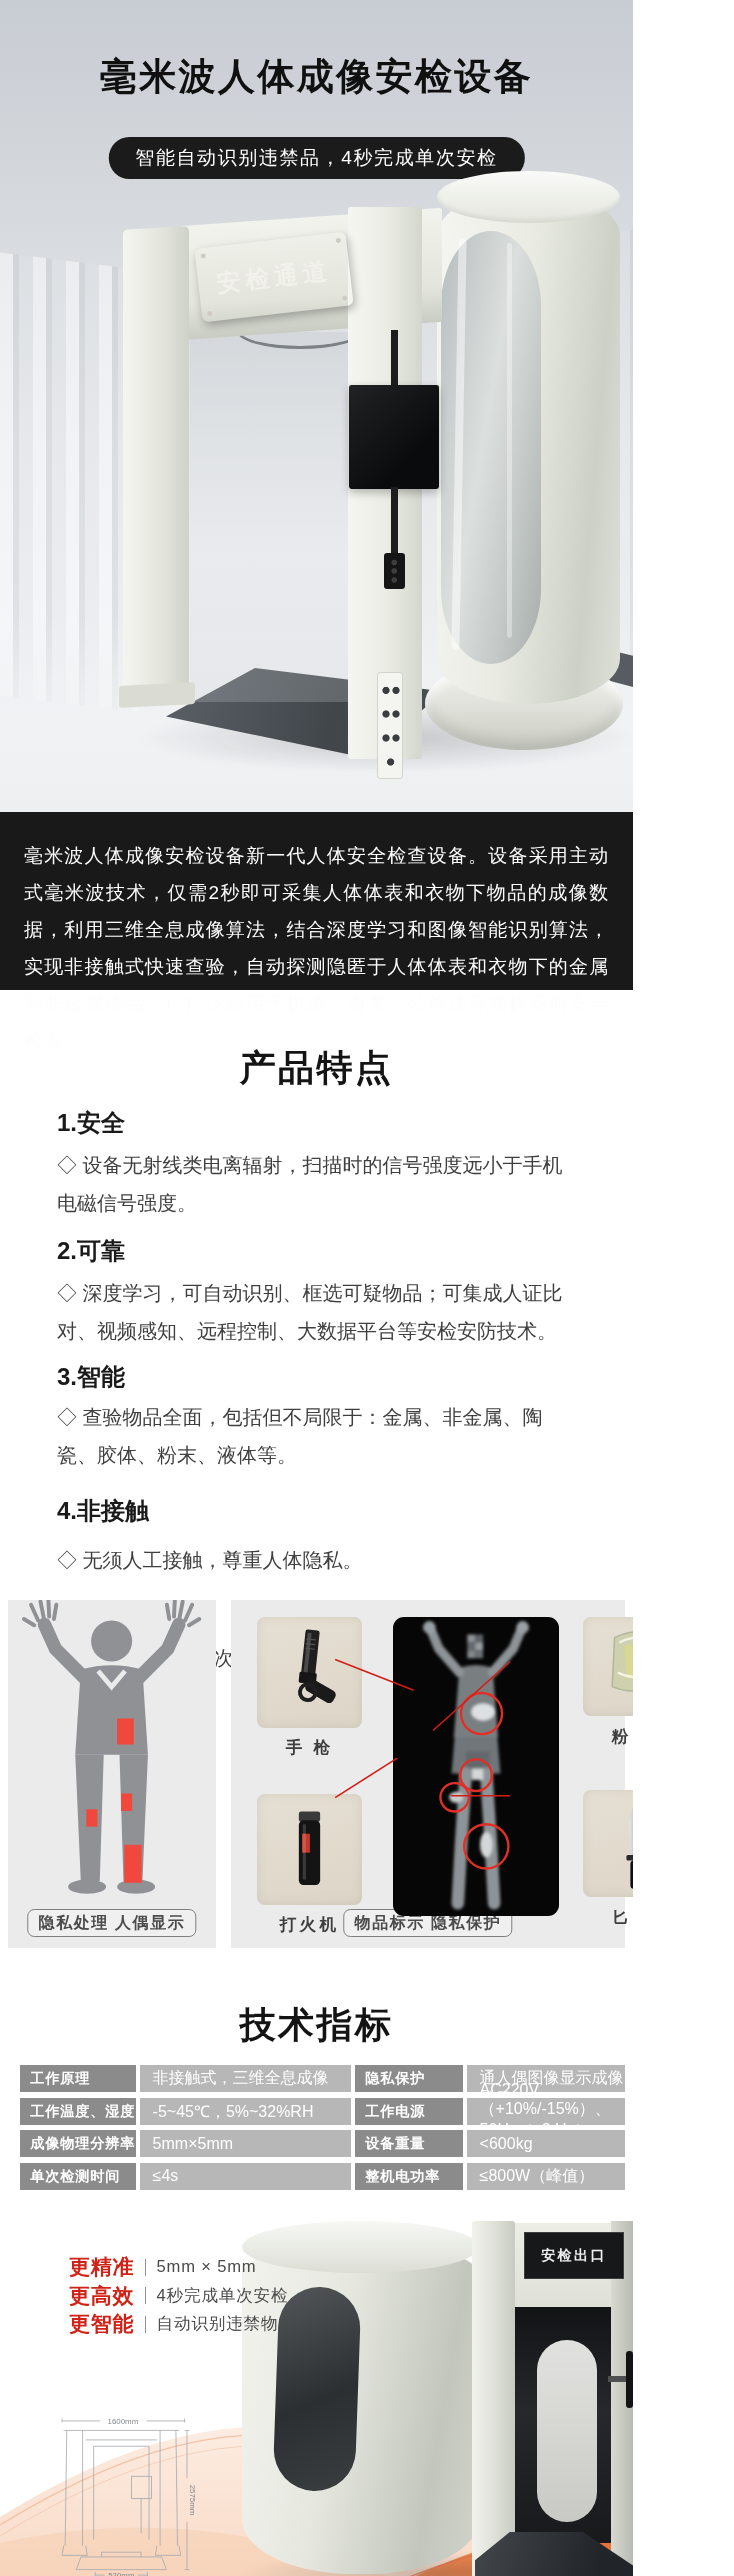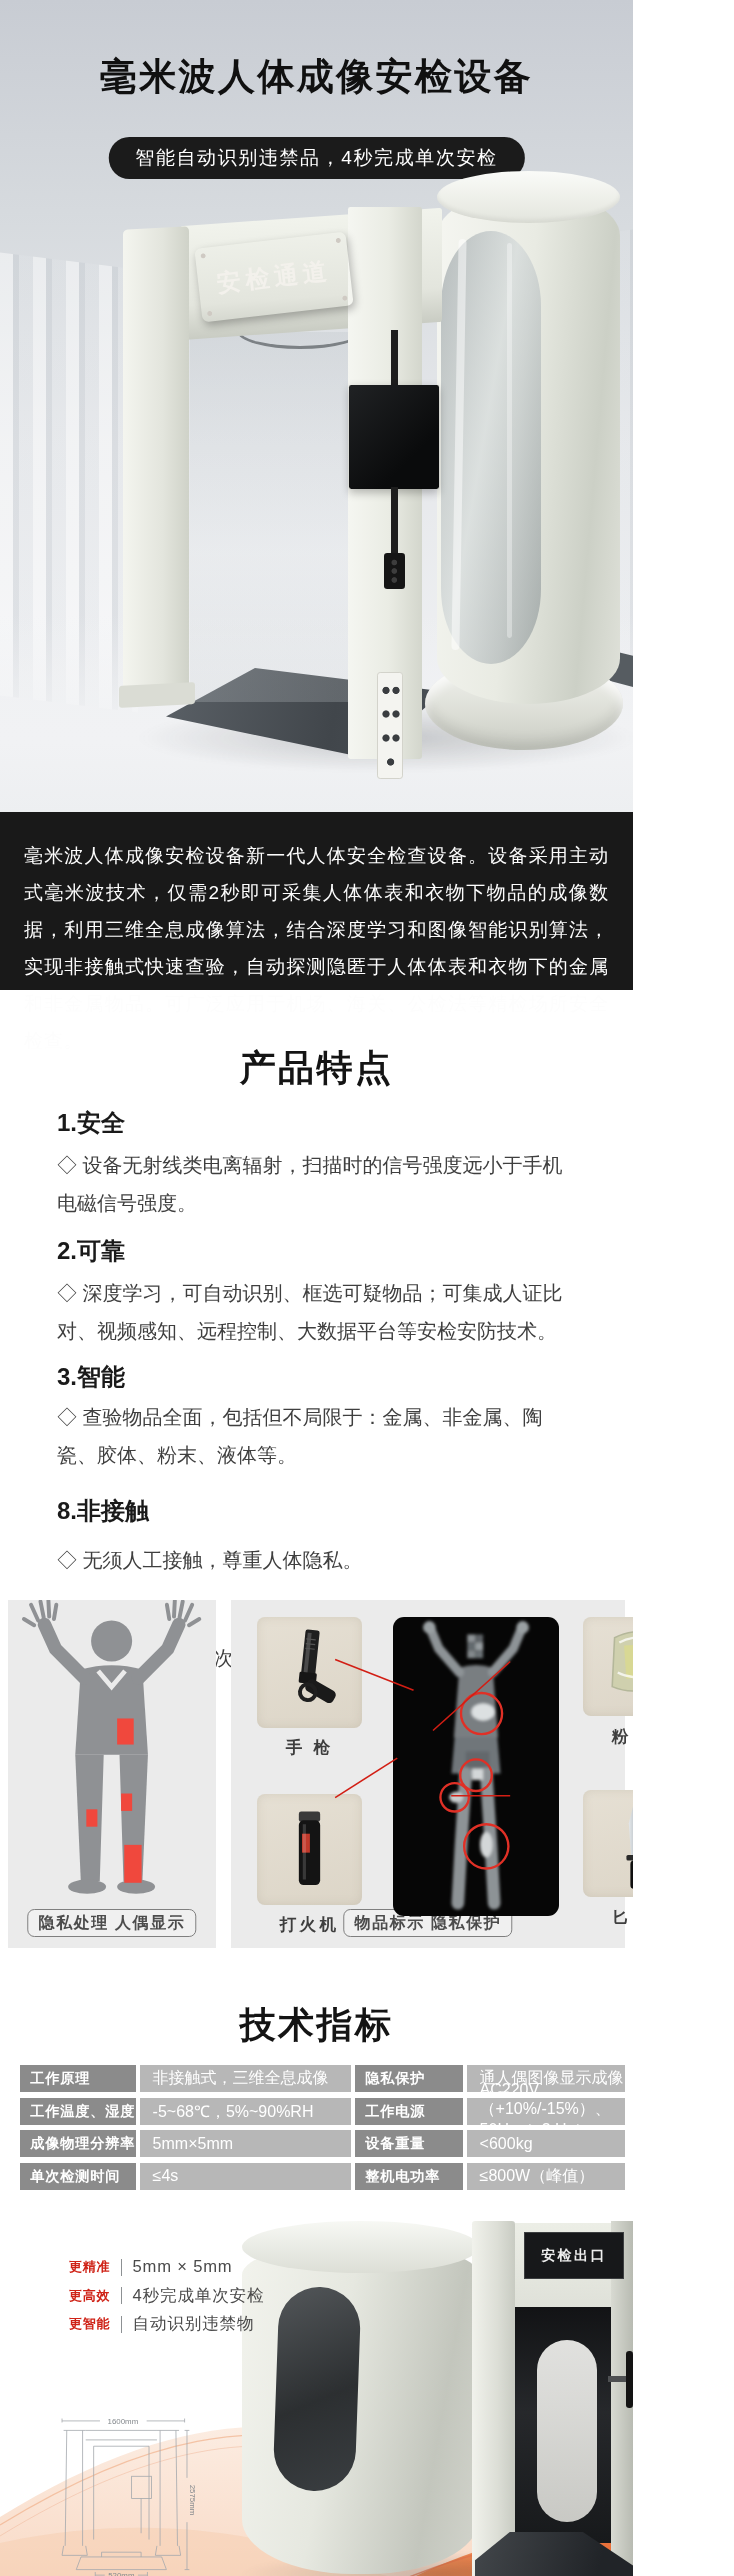--- a/index.html
+++ b/index.html
@@ -74,21 +74,21 @@
   .spec-cell { height:27px; display:flex; align-items:center; color:#fff; }
   .sl { background:#8b8b8b; font-weight:700; font-size:14.2px; padding-left:10.3px; letter-spacing:0.8px; }
   .sv { background:#b7b7b7; font-size:16px; padding-left:12.6px; }
   .c1{width:116px;} .v1{width:211px;} .c2{width:108px;} .v2{flex:1;}
 
   
   .outro { position:relative; height:379px; background:#fff; overflow:hidden; }
   .waves { position:absolute; left:0; bottom:0; width:735px; height:245px; z-index:1; }
   .highlights { position:absolute; left:69px; top:36px; z-index:4; }
   .hl { display:flex; align-items:center; height:20.5px; margin-bottom:8px; }
-  .hl-label { color:#cf2317; font-size:13px; font-weight:800; letter-spacing:0.8px; }
+  .hl-label { color:#cf2317; font-size:21px; font-weight:800; letter-spacing:0.8px; }
   .hl-div { width:1.6px; height:17.4px; background:#8d9194; margin:0 10.3px; }
   .hl-value { color:#4b4b4b; font-size:16.6px; letter-spacing:0.8px; }
   .dimdraw { position:absolute; left:54px; top:192px; z-index:2; }
   .booth { position:absolute; right:0; top:0; width:395px; height:379px; z-index:3; }
   .booth div { position:absolute; }
   .bShadow { left:0; top:330px; width:395px; height:46px; background:radial-gradient(ellipse at center, rgba(30,35,40,.22), rgba(30,35,40,0) 70%); filter:blur(1.6px); }
   .bCap { left:4px; top:0; width:237px; height:52px; border-radius:50%; background:linear-gradient(180deg,#f7f8f4,#dcded6); }
   .bBody { left:4px; top:20.5px; width:237px; height:332px; border-radius:119px 119px 111px 111px / 33px 33px 55px 55px; background:linear-gradient(100deg,#f2f3ed 0%,#e6e8e0 40%,#c3c6bd 78%,#d2d4cc 100%); }
   .bWindow { left:38px; top:66px; width:82px; height:204px; border-radius:41px; background:linear-gradient(155deg,#53575a,#2c2f31 55%,#3a3e41); transform:rotate(2deg); }
   .bPillar { left:234px; top:0; width:43px; height:373px; background:linear-gradient(90deg,#f1f2ec,#dcded6 60%,#c8cbc2); border-radius:3.2px; }
@@ -145,21 +145,21 @@
 
   <section class="features">
     <h2>产品特点</h2>
     <div class="feat">
       <div class="ft mt22">1.安全</div>
       <div class="fd mt8">◇ 设备无射线类电离辐射，扫描时的信号强度远小于手机电磁信号强度。</div>
       <div class="ft mt17">2.可靠</div>
       <div class="fd mt9">◇ 深度学习，可自动识别、框选可疑物品；可集成人证比对、视频感知、远程控制、大数据平台等安检安防技术。</div>
       <div class="ft mt14">3.智能</div>
       <div class="fd mt6">◇ 查验物品全面，包括但不局限于：金属、非金属、陶瓷、胶体、粉末、液体等。</div>
-      <div class="ft mt27">8.非接触</div>
+      <div class="ft mt27">4.非接触</div>
       <div class="fd mt4">◇ 无须人工接触，尊重人体隐私。</div>
       <div class="ft mt22">5.高通过率</div>
       <div class="fd mt13">◇ 4秒即可完成单次安检</div>
     </div>
   </section>
 
   <section class="gallery">
     <div class="gpanel gleft">
       <svg width="208" height="312" viewBox="0 0 263 395">
         <g fill="#8f9194" stroke="#8f9194">
@@ -303,21 +303,21 @@
     <h2>技术指标</h2>
     <div class="spec-table">
       <div class="spec-row">
         <div class="spec-cell sl c1">工作原理</div>
         <div class="spec-cell sv v1">非接触式，三维全息成像</div>
         <div class="spec-cell sl c2">隐私保护</div>
         <div class="spec-cell sv v2">在设备UI界面上以卡通人偶图像显示成像结果</div>
       </div>
       <div class="spec-row">
         <div class="spec-cell sl c1">工作温度、湿度</div>
-        <div class="spec-cell sv v1">-5~68℃，5%~90%RH</div>
+        <div class="spec-cell sv v1">-5~45℃，5%~32%RH</div>
         <div class="spec-cell sl c2">工作电源</div>
         <div class="spec-cell sv v2">AC220V（+10%/-15%）、50Hz（±3 Hz）</div>
       </div>
       <div class="spec-row">
         <div class="spec-cell sl c1">成像物理分辨率</div>
         <div class="spec-cell sv v1">5mm×5mm</div>
         <div class="spec-cell sl c2">设备重量</div>
         <div class="spec-cell sv v2">&lt;600kg</div>
       </div>
       <div class="spec-row">

